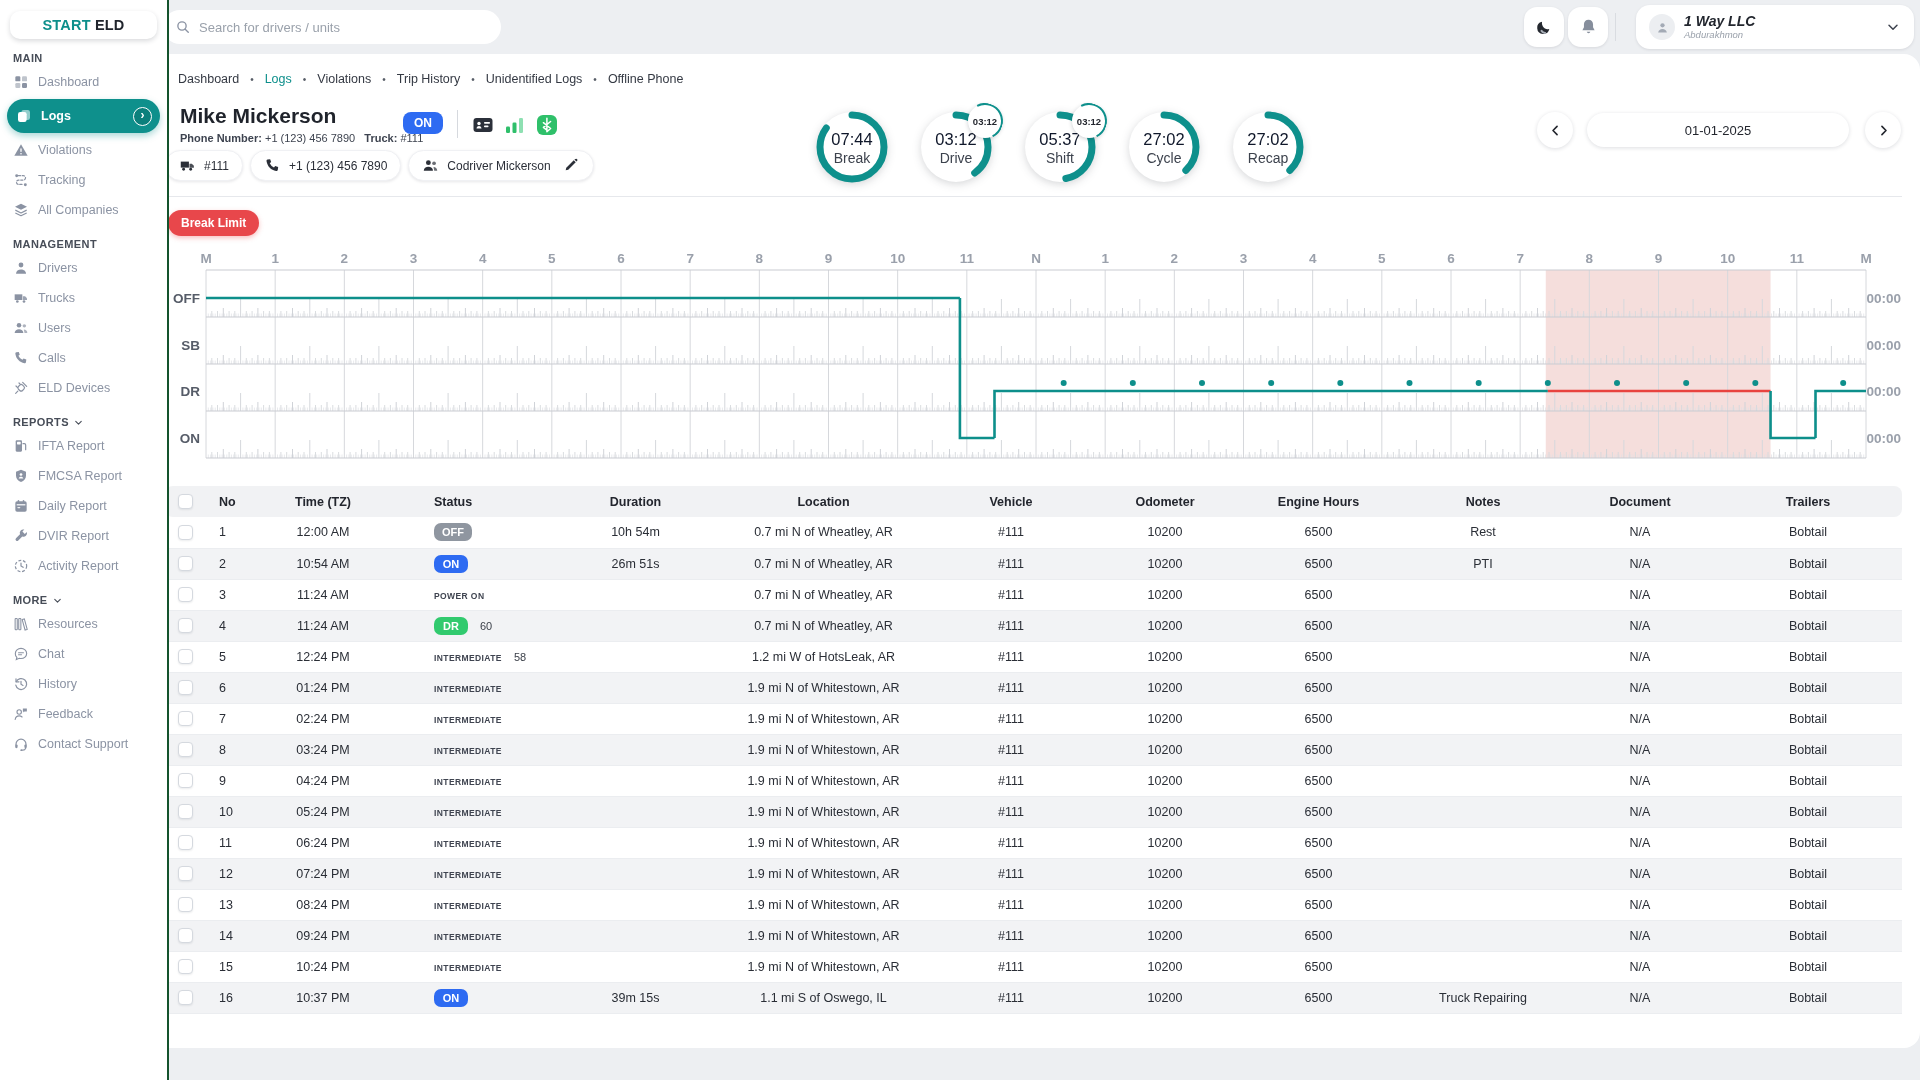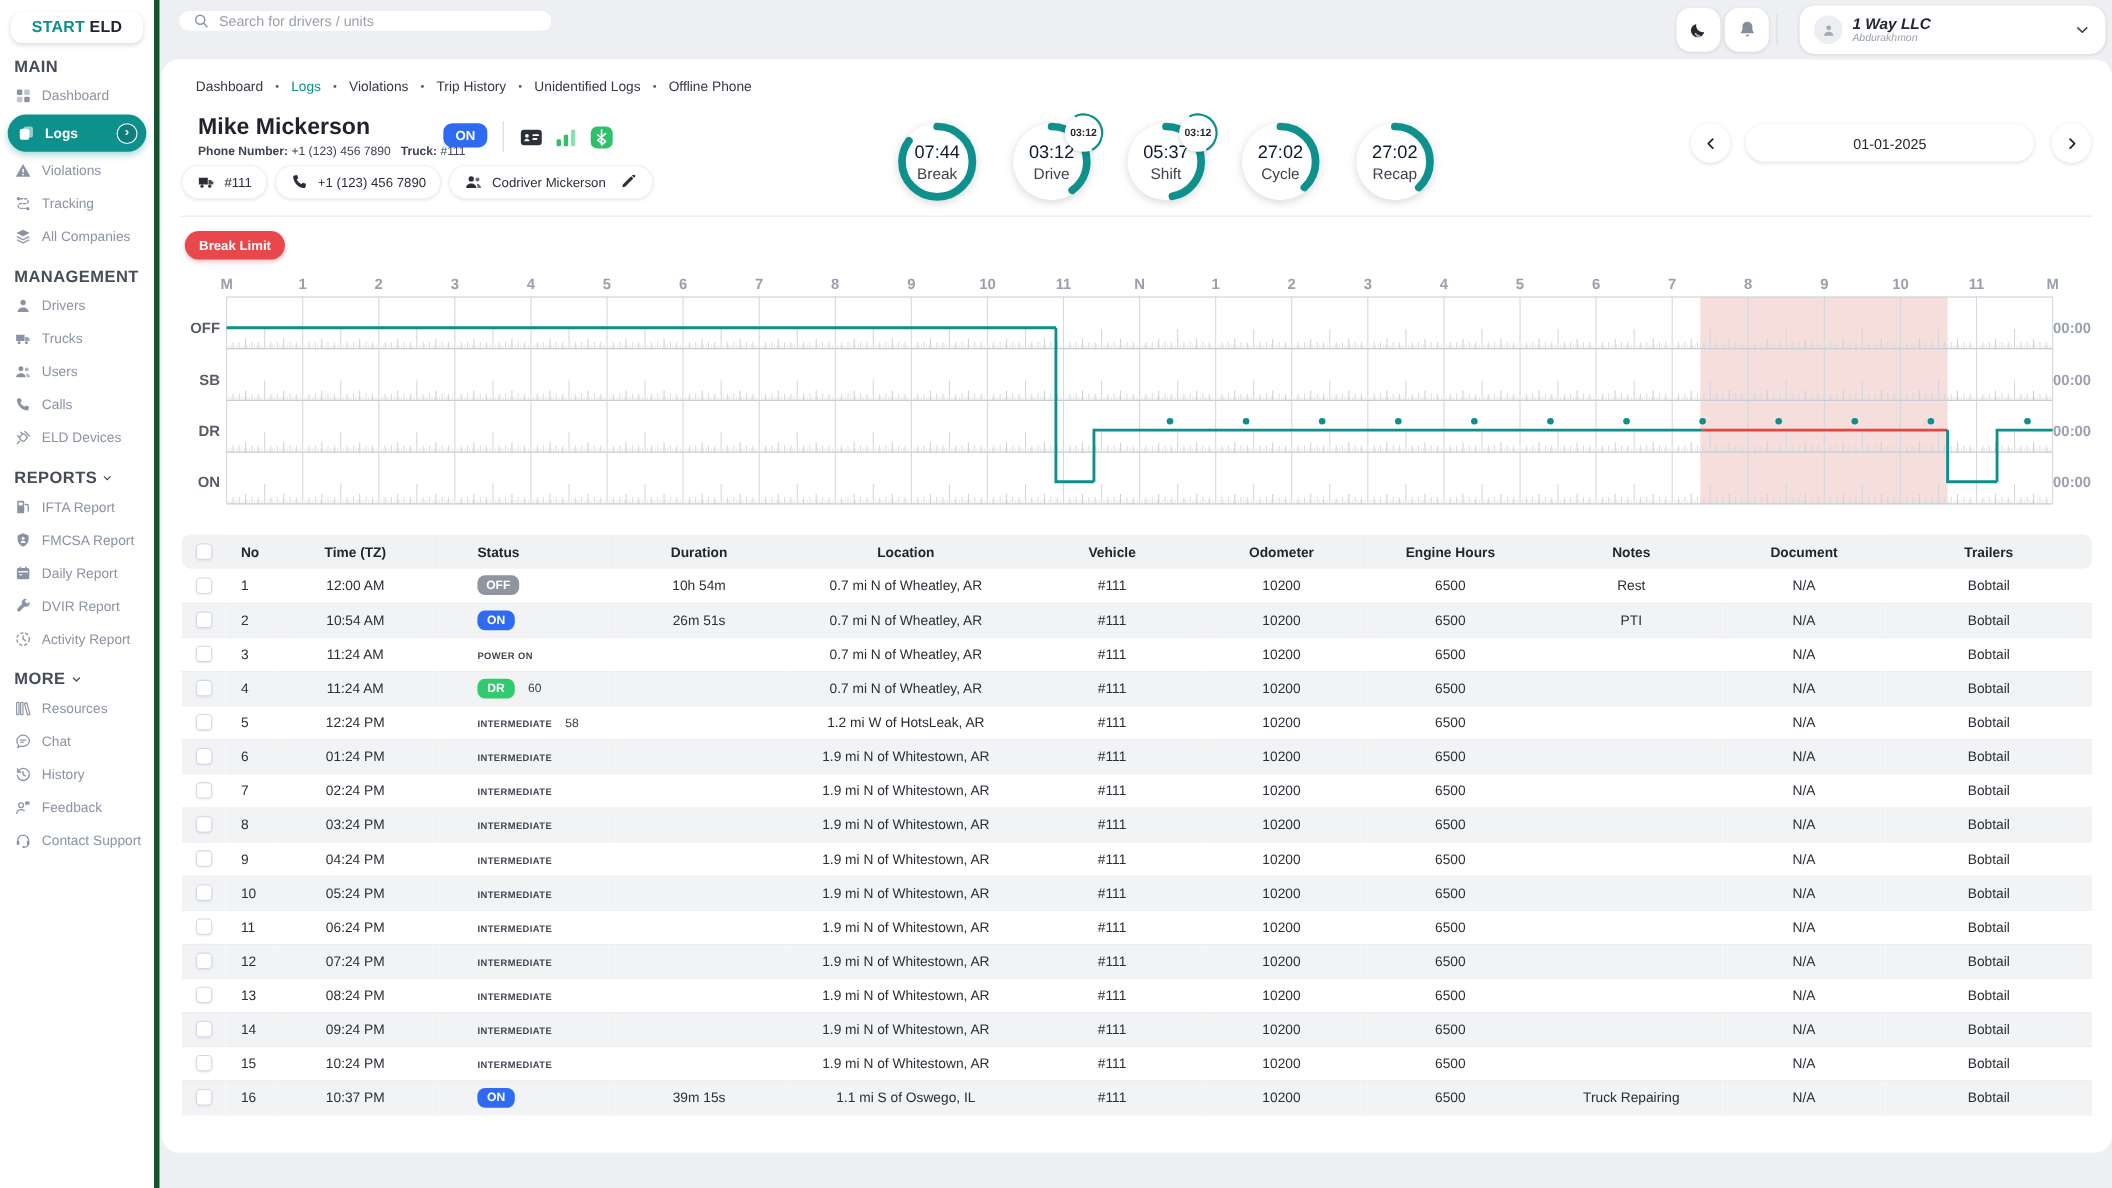--- a/index.html
+++ b/index.html
@@ -1,32 +1,32 @@
 <!DOCTYPE html>
 <html><head>
 <meta charset="utf-8">
 <style>
   * { box-sizing: border-box; margin:0; padding:0; }
   html,body { width:1920px; height:1080px; }
   body { background:#edeff2; font-family:"Liberation Sans",sans-serif; position:relative; overflow:hidden; color:#262a32; }
 
   
-  .sidebar { position:absolute; left:0; top:0; width:145px; height:1080px; background:#fff; border-right:5px solid #14532d; z-index:10; }
+  .sidebar { position:absolute; left:0; top:0; width:169px; height:1080px; background:#fff; border-right:2px solid #14532d; z-index:10; }
   .logo { margin:11px 10px 6px 10px; background:#fff; border-radius:10px; box-shadow:0 2px 5px rgba(20,26,40,.16); padding:6px 0; text-align:center; font-weight:bold; font-size:14.5px; letter-spacing:.2px; }
   .logo .t1 { color:#0d8f8b; } .logo .t2 { color:#20242c; }
-  .sec-label { display:flex; align-items:center; gap:4px; font-size:15px; font-weight:bold; color:#474d58; letter-spacing:.4px; margin:13px 0 3px 13px; }
+  .sec-label { display:flex; align-items:center; gap:4px; font-size:11px; font-weight:bold; color:#474d58; letter-spacing:.4px; margin:13px 0 3px 13px; }
   .sec-label svg { width:11px; height:11px; color:#474d58; }
   .nav-item { display:flex; align-items:center; gap:9px; height:30px; padding:0 8px 0 13px; font-size:12.5px; color:#8b93a3; cursor:pointer; white-space:nowrap; }
   .nav-item svg { width:16px; height:16px; flex:none; }
   .nav-item.active { background:#0e908c; color:#fff; font-weight:bold; border-radius:20px; margin:2px 7px; height:34px; padding-left:9px; box-shadow:0 3px 7px rgba(14,144,140,.35); }
   .pill-arrow { margin-left:auto; width:19px; height:19px; border-radius:50%; background:#0b807c; border:1.5px solid #fff; color:#fff; font-size:12px; line-height:15px; text-align:center; font-weight:bold; }
 
   
   .topstrip { position:absolute; left:147px; top:0; width:1773px; height:54px; }
-  .search { position:absolute; left:16px; top:10px; width:338px; height:18px; background:#fff; border-radius:17px; display:flex; align-items:center; padding:0 12px; gap:8px; }
+  .search { position:absolute; left:16px; top:10px; width:338px; height:34px; background:#fff; border-radius:17px; display:flex; align-items:center; padding:0 12px; gap:8px; }
   .search svg { width:16px; height:16px; }
   .search input { border:none; outline:none; flex:1; font-size:13px; color:#3a3f48; background:transparent; font-family:inherit; }
   .search input::placeholder { color:#9aa1ab; }
   .chip { position:absolute; top:7px; width:40px; height:40px; background:#fff; border-radius:13px; box-shadow:0 1px 3px rgba(16,24,40,.10); display:flex; align-items:center; justify-content:center; cursor:pointer; }
   .chip svg { width:21px; height:21px; }
   .tr-divider { position:absolute; top:13px; width:1px; height:28px; background:#d9dce1; }
   .company { position:absolute; right:6px; top:5px; width:278px; height:44px; background:#fff; border-radius:14px; box-shadow:0 1px 3px rgba(16,24,40,.10); display:flex; align-items:center; padding:0 13px; gap:9px; cursor:pointer; }
   .avatar { width:26px; height:26px; border-radius:50%; background:#eceef1; display:flex; align-items:center; justify-content:center; }
   .avatar svg { width:15px; height:15px; color:#a3aab5; }
   .company .cname { font-size:14px; font-weight:bold; font-style:italic; color:#22262e; line-height:15px; }

